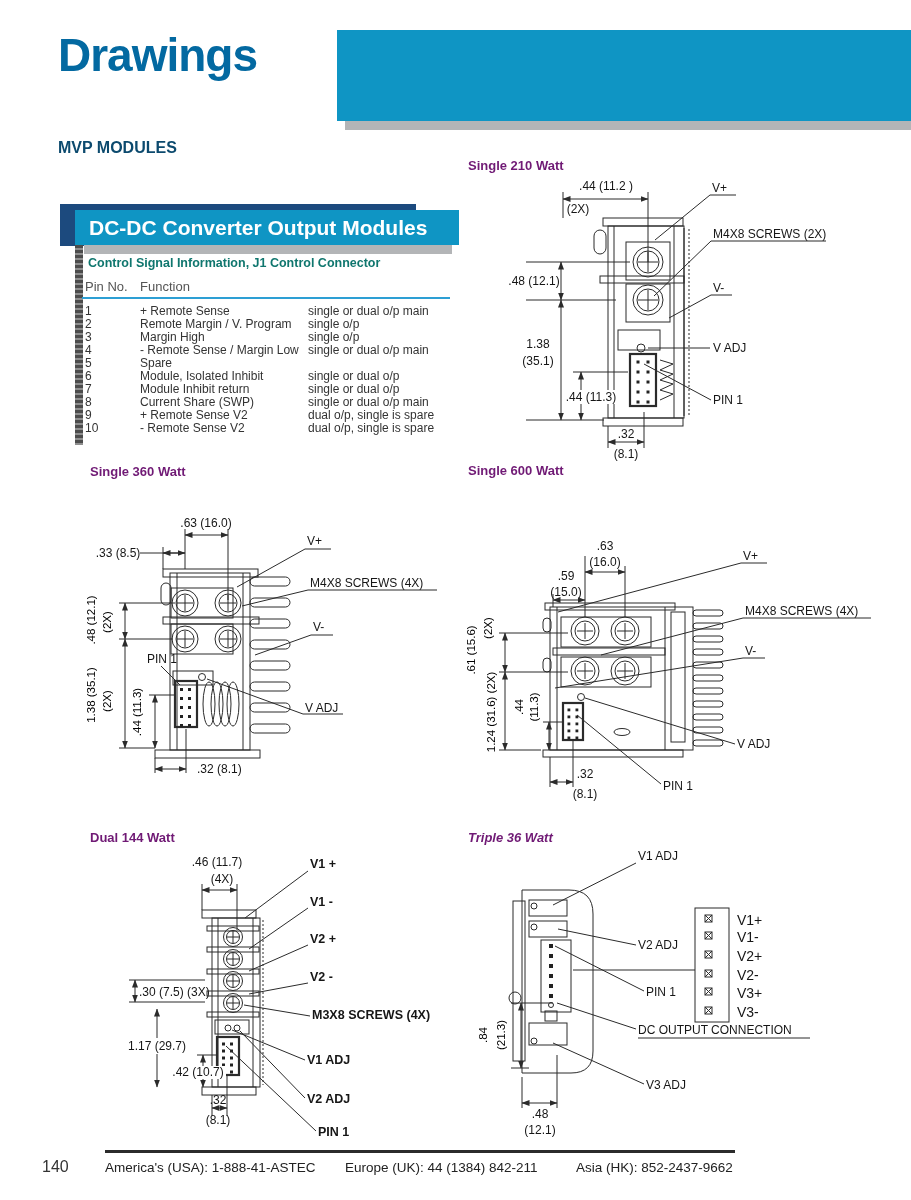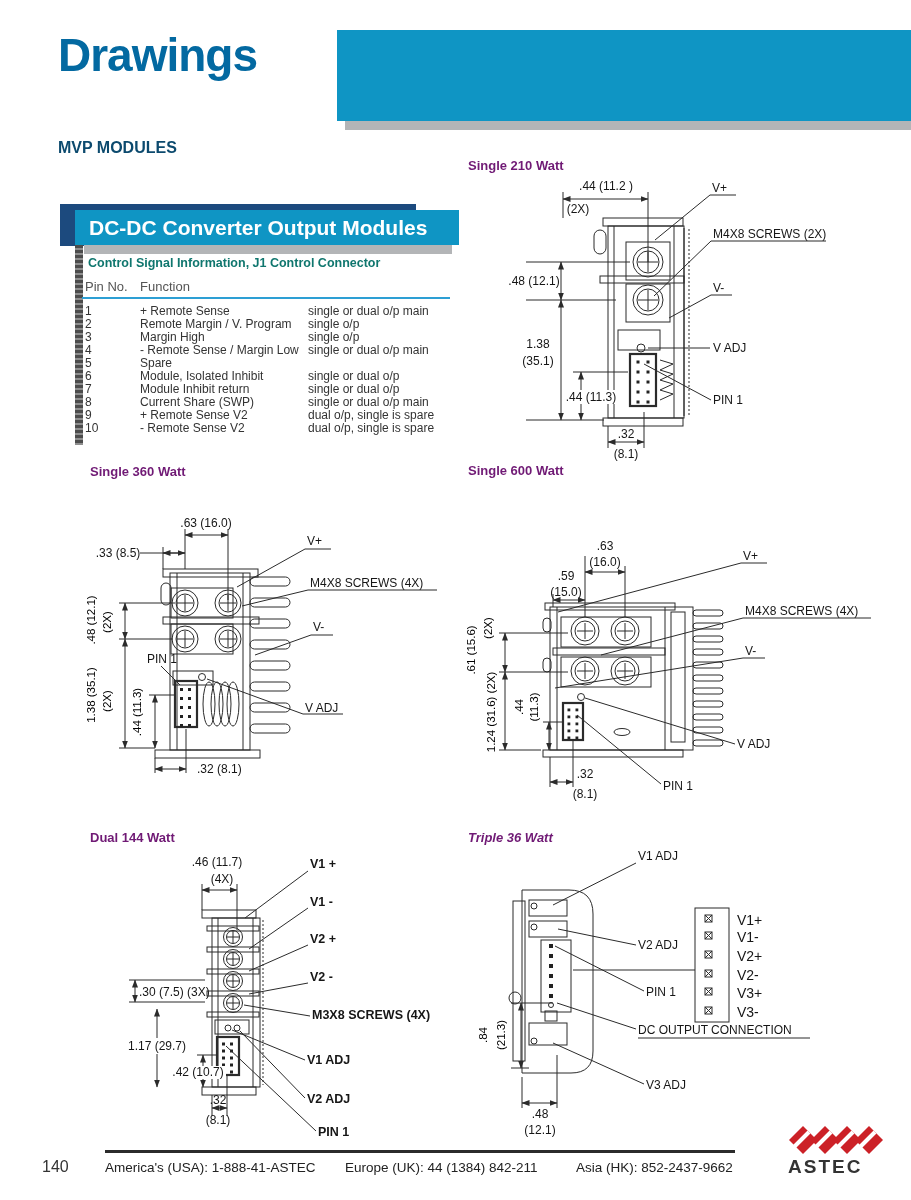--- a/index.html
+++ b/index.html
@@ -595,29 +595,14 @@
       <text class="t" x="181" y="244">V3 ADJ</text>
       <line class="ln" x1="179" y1="239" x2="88" y2="198"></line>
     </g>
   </svg>
 
   <div class="abs foot-rule"></div>
   <div class="abs page-num">140</div>
   <div class="abs contact" style="left:105px;">America's (USA): 1-888-41-ASTEC</div>
   <div class="abs contact" style="left:345px;">Europe (UK): 44 (1384) 842-211</div>
   <div class="abs contact" style="left:570px;margin-left:6px;">Asia (HK): 852-2437-9662</div>
-  <div class="abs astec">
-    <svg width="112" height="32" viewBox="0 0 112 32">
-      <g>
-        <path d="M16,2 L30,16 L16,30 L2,16 Z" fill="#cc2127"></path>
-        <path d="M38,2 L52,16 L38,30 L24,16 Z" fill="#cc2127"></path>
-        <path d="M60,2 L74,16 L60,30 L46,16 Z" fill="#cc2127"></path>
-        <path d="M82,2 L96,16 L82,30 L68,16 Z" fill="#cc2127"></path>
-        <line x1="6" y1="24" x2="22" y2="8" stroke="#ffffff" stroke-width="4"></line>
-        <line x1="28" y1="24" x2="44" y2="8" stroke="#ffffff" stroke-width="4"></line>
-        <line x1="50" y1="24" x2="66" y2="8" stroke="#ffffff" stroke-width="4"></line>
-        <line x1="72" y1="24" x2="88" y2="8" stroke="#ffffff" stroke-width="4"></line>
-      </g>
-    </svg>
-    <div class="astec-word">ASTEC</div>
-  </div>
 
 </div>
 
 </body></html>

